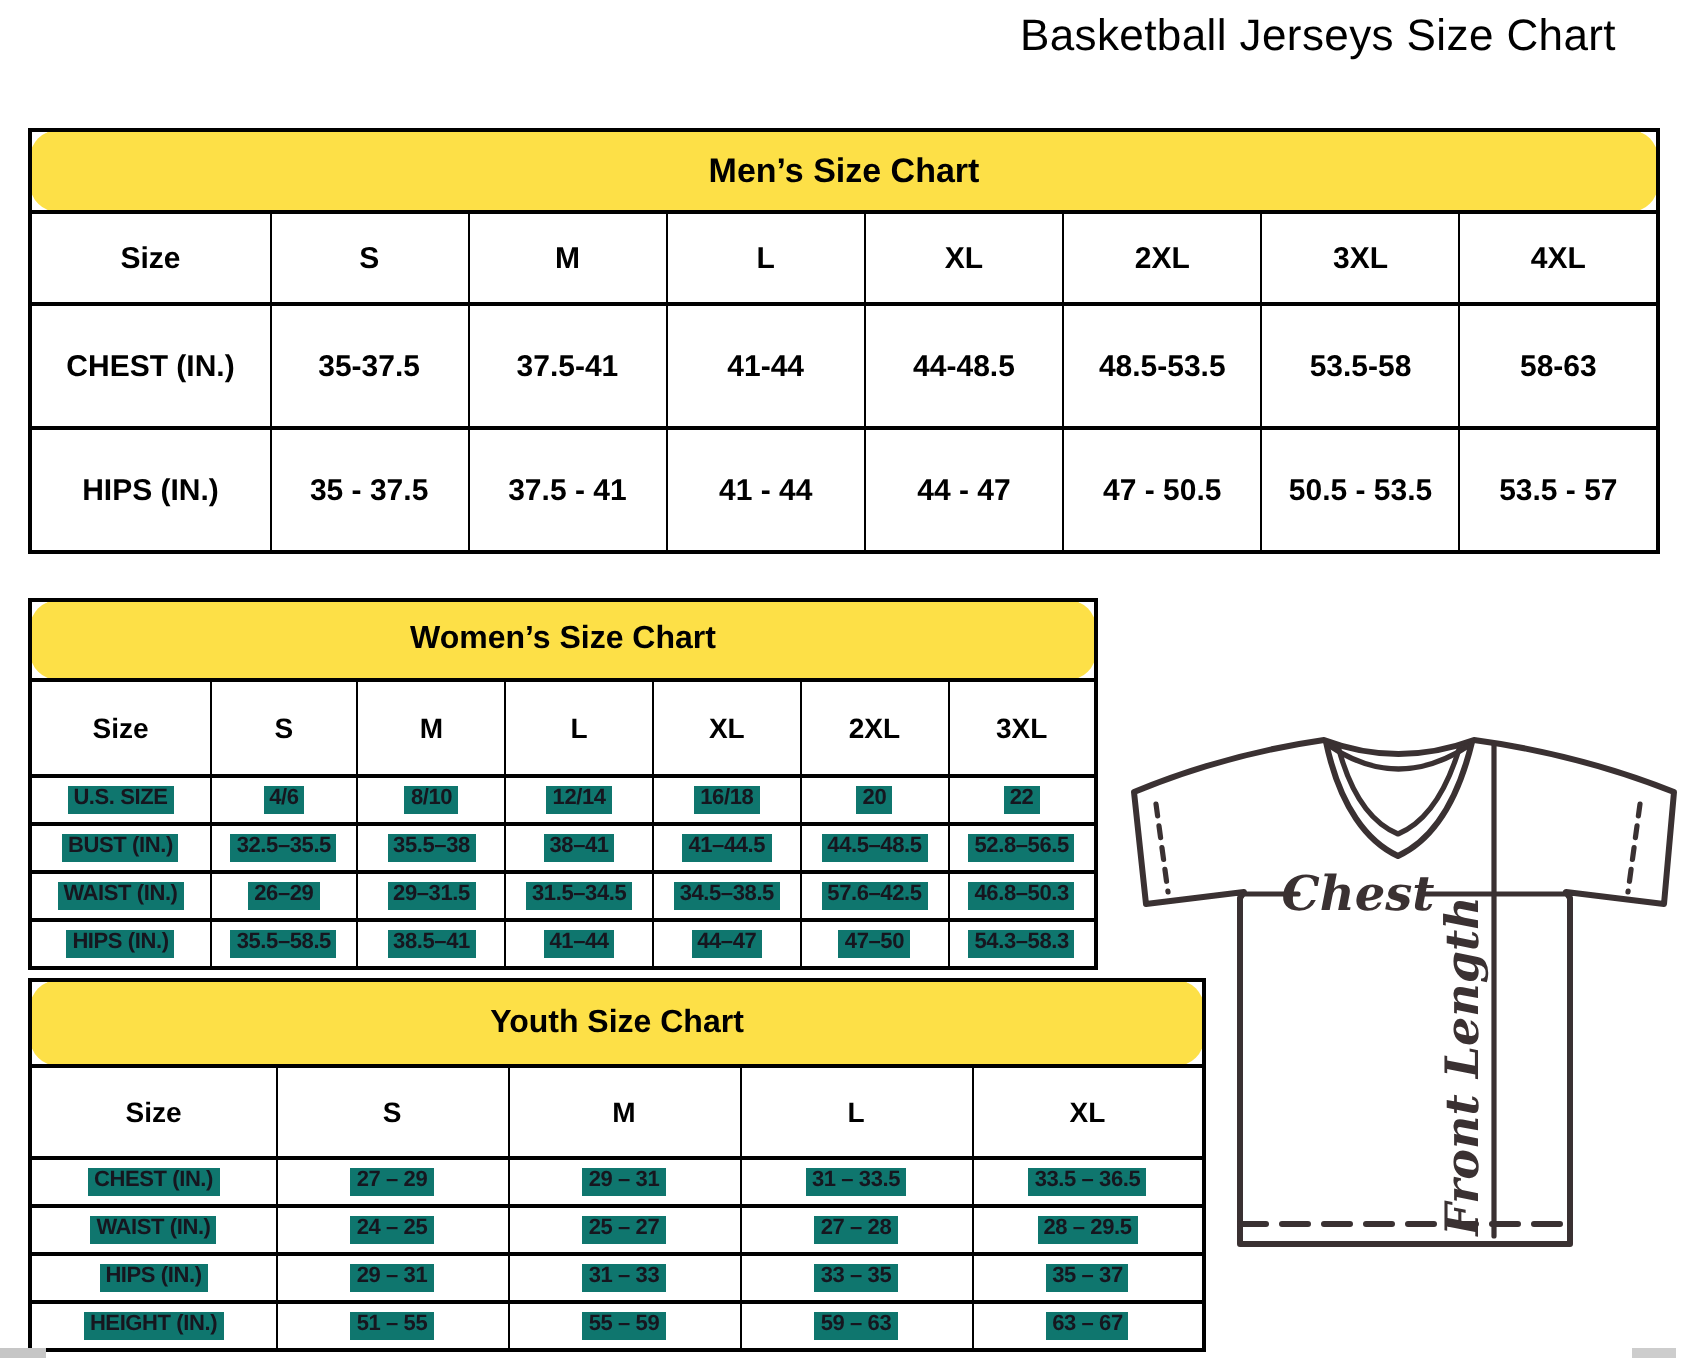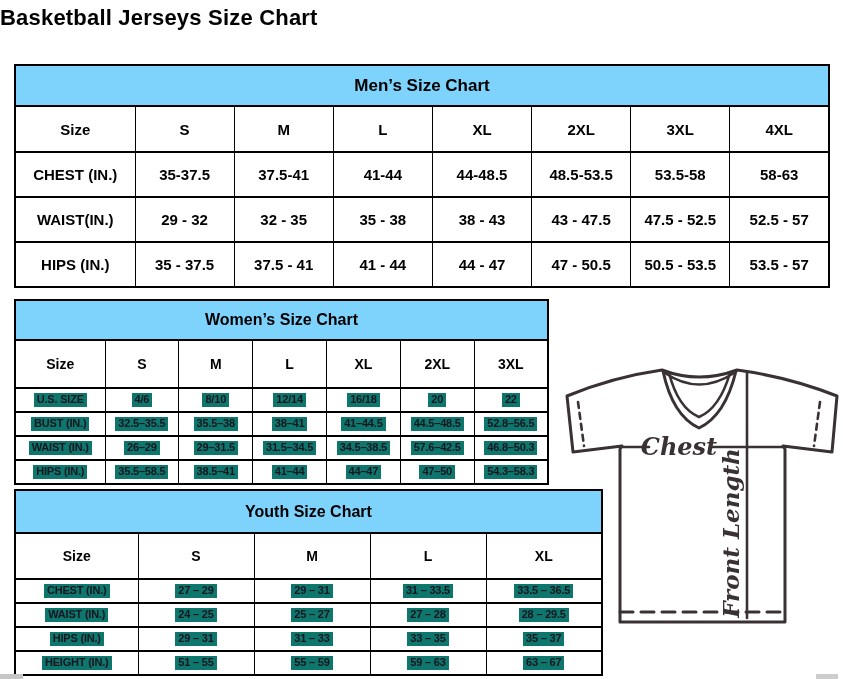--- a/index.html
+++ b/index.html
@@ -2,32 +2,32 @@
 <html><head>
 <meta charset="utf-8">
 <style>
   html,body { margin:0; padding:0; }
   body {
     width:843px; height:679px; background:#ffffff; position:relative;
     font-family:"Liberation Sans", sans-serif; color:#000;
     overflow:hidden;
   }
   .page-title {
-    position:absolute; top:5px; left:0; width:808px; text-align:left;
-    font-size:22px; font-weight:bold; letter-spacing:0.2px; color:#000;
+    position:absolute; top:5px; left:0; width:808px; text-align:right;
+    font-size:22px; font-weight:normal; letter-spacing:0.2px; color:#000;
   }
   table.sizetable {
     position:absolute; border-collapse:collapse; table-layout:fixed;
     background:#fff; border:2px solid #000;
   }
   .sizetable th, .sizetable td {
     border:solid #000; border-width:2px 1px; text-align:center;
     vertical-align:middle; padding:0; font-weight:bold; overflow:hidden;
   }
-  .sizetable tr.band th { background:#7dd3fc; border-width:2px; }
+  .sizetable tr.band th { background:#fde047; border-width:2px;border-radius:14px; }
   
   #men { left:14px; top:64px; width:816px; height:213px; }
   #men tr.band th  { height:39px; font-size:17px; }
   #men tr.cols th  { height:44px; font-size:15px; }
   #men tbody td    { height:43px; font-size:15px; }
   
   #women { left:14px; top:299px; width:535px; height:174px; }
   #women tr.band th { height:38px; font-size:16px;margin-top:29px; }
   #women tr.cols th { height:46px; font-size:14px; }
   #women tbody td   { height:22px; font-size:11px; letter-spacing:-0.2px; color:#16161f; }
@@ -77,30 +77,20 @@
   <tbody>
     <tr>
       <td>CHEST (IN.)</td>
       <td>35-37.5</td>
       <td>37.5-41</td>
       <td>41-44</td>
       <td>44-48.5</td>
       <td>48.5-53.5</td>
       <td>53.5-58</td>
       <td>58-63</td>
-    </tr>
-    <tr>
-      <td>WAIST(IN.)</td>
-      <td>29 - 32</td>
-      <td>32 - 35</td>
-      <td>35 - 38</td>
-      <td>38 - 43</td>
-      <td>43 - 47.5</td>
-      <td>47.5 - 52.5</td>
-      <td>52.5 - 57</td>
     </tr>
     <tr>
       <td>HIPS (IN.)</td>
       <td>35 - 37.5</td>
       <td>37.5 - 41</td>
       <td>41 - 44</td>
       <td>44 - 47</td>
       <td>47 - 50.5</td>
       <td>50.5 - 53.5</td>
       <td>53.5 - 57</td>

